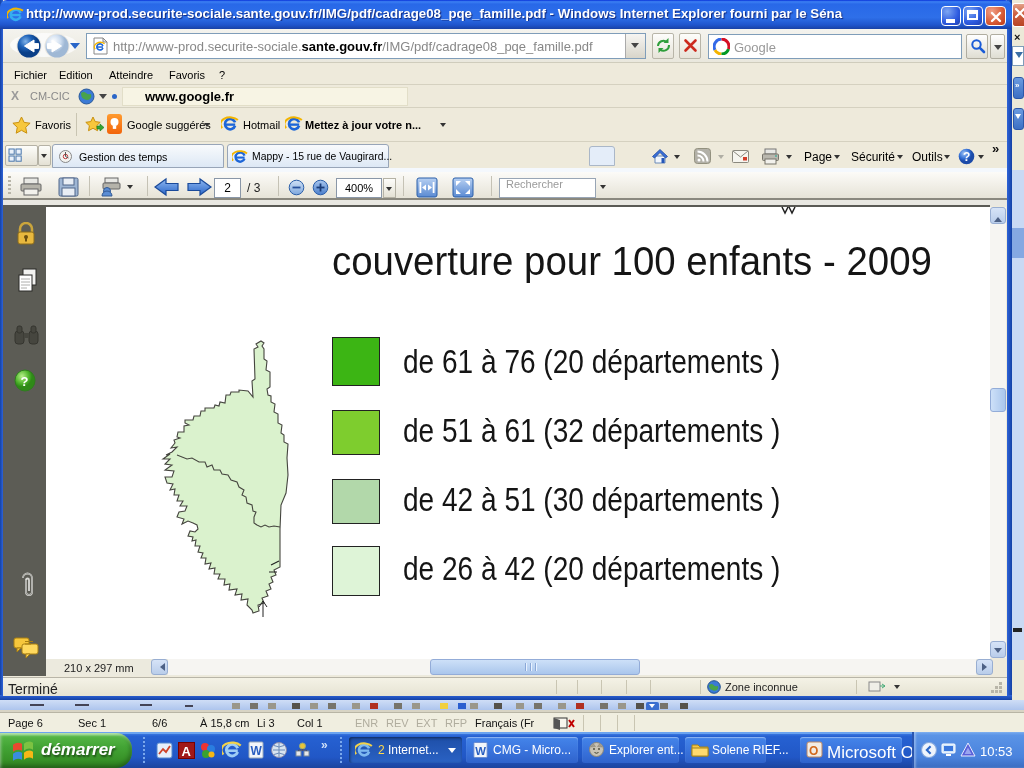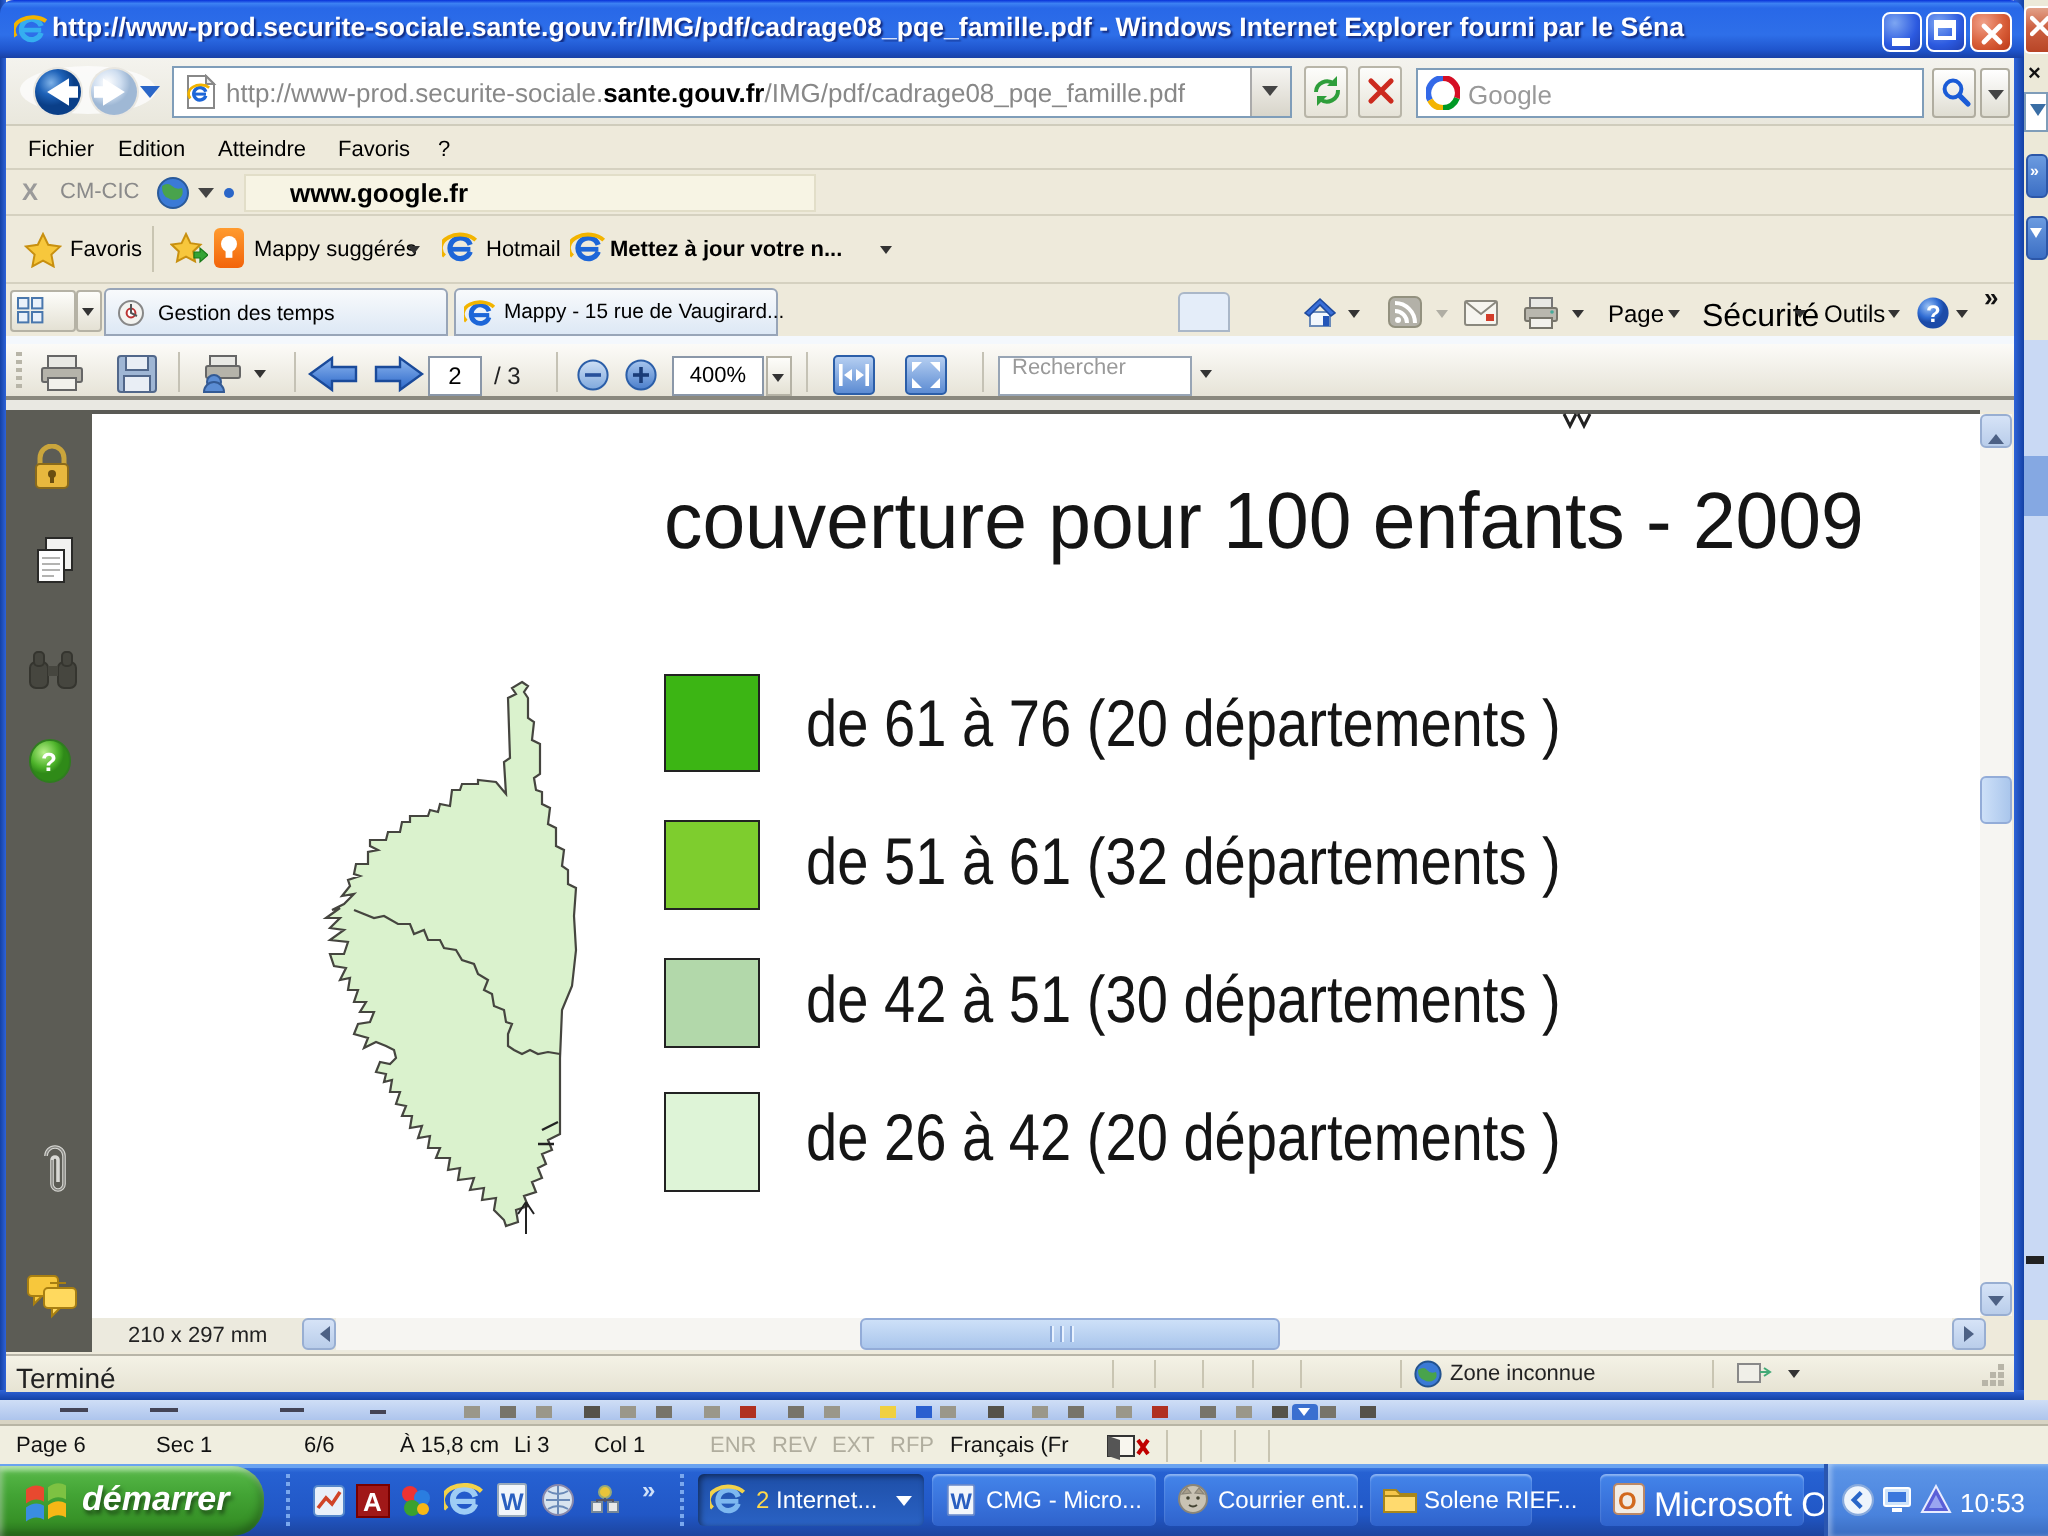--- a/index.html
+++ b/index.html
@@ -209,21 +209,21 @@
   <div class="abs" style="left:76px;top:113px;width:1px;height:23px;background:#c9c5b2"></div>
   <svg class="abs" style="left:85px;top:116px" width="19" height="18" viewBox="0 0 19 18">
     <path d="M8 1 l2.2 4.6 5 .7 -3.6 3.4 .9 5 -4.5 -2.4 -4.5 2.4 .9 -5 -3.6 -3.4 5 -.7z" fill="#f7c73c" stroke="#c89010"></path>
     <path d="M12 10 h3 v-2 l4 3.5 -4 3.5 v-2 h-3z" fill="#35a435" stroke="#1a7a1a" stroke-width="0.6"></path>
   </svg>
   <div class="abs" style="left:107px;top:114px;width:15px;height:20px;border-radius:3px;background:linear-gradient(180deg,#ff9b2f,#f2640a)"></div>
   <svg class="abs" style="left:109px;top:116px" width="11" height="16" viewBox="0 0 11 16">
     <circle cx="5.5" cy="6" r="4" fill="#fff"></circle>
     <rect x="3.8" y="9.5" width="3.4" height="3.4" fill="#fff"></rect>
   </svg>
-  <div class="abs t11" style="left:127px;top:119px">Mappy suggérés</div>
+  <div class="abs t11" style="left:127px;top:119px">Google suggérés</div>
   <div class="abs" style="left:204px;top:123px;width:0;height:0;border:3.5px solid transparent;border-top:4.5px solid #333"></div>
   <svg class="abs ie16" style="left:221px;top:115px" width="18" height="18" viewBox="0 0 17 17">
     <path d="M13.3 10.2 A4.9 4.9 0 1 1 13.3 7" fill="none" stroke="#1d66d8" stroke-width="2.5"></path>
     <rect x="3.6" y="8" width="9.8" height="2.2" fill="#1d66d8"></rect>
     <path d="M1.2 12.3 A9 6.3 0 0 1 15.9 4.8" fill="none" stroke="#f2b400" stroke-width="1.9"></path>
   </svg>
   <div class="abs t11" style="left:243px;top:119px">Hotmail</div>
   <svg class="abs" style="left:285px;top:115px" width="18" height="18" viewBox="0 0 17 17">
     <path d="M13.3 10.2 A4.9 4.9 0 1 1 13.3 7" fill="none" stroke="#1d66d8" stroke-width="2.5"></path>
     <rect x="3.6" y="8" width="9.8" height="2.2" fill="#1d66d8"></rect>
@@ -286,21 +286,21 @@
   </svg>
   <svg class="abs" style="left:761px;top:148px" width="19" height="17" viewBox="0 0 19 17">
     <rect x="4" y="1" width="11" height="5" fill="#e8e8e4" stroke="#777"></rect>
     <rect x="1.5" y="6" width="16" height="6.5" rx="1" fill="#b9b7ae" stroke="#77756b"></rect>
     <rect x="4" y="11" width="11" height="5" fill="#f2f1ec" stroke="#77756b"></rect>
     <circle cx="15" cy="8" r="0.9" fill="#4a9"></circle>
   </svg>
   <div class="abs" style="left:786px;top:155px;width:0;height:0;border:3.5px solid transparent;border-top:4.5px solid #333"></div>
   <div class="abs" style="left:804px;top:150px;font-size:12px;color:#000">Page</div>
   <div class="abs" style="left:834px;top:155px;width:0;height:0;border:3.5px solid transparent;border-top:4.5px solid #333"></div>
-  <div class="abs" style="left:851px;top:150px;font-size:16px;color:#000">Sécurité</div>
+  <div class="abs" style="left:851px;top:150px;font-size:12px;color:#000">Sécurité</div>
   <div class="abs" style="left:897px;top:155px;width:0;height:0;border:3.5px solid transparent;border-top:4.5px solid #333"></div>
   <div class="abs" style="left:912px;top:150px;font-size:12px;color:#000">Outils</div>
   <div class="abs" style="left:944px;top:155px;width:0;height:0;border:3.5px solid transparent;border-top:4.5px solid #333"></div>
   <svg class="abs" style="left:958px;top:148px" width="17" height="17" viewBox="0 0 17 17">
     <circle cx="8.5" cy="8.5" r="7.8" fill="url(#qg)"></circle>
     <defs>
           <radialGradient id="qg" cx="0.35" cy="0.3">
             <stop offset="0" stop-color="#9ec4f5"></stop>
             <stop offset="0.7" stop-color="#2f6cd3"></stop>
             <stop offset="1" stop-color="#1c4ba8"></stop>
@@ -585,21 +585,21 @@
   <span class="abs" style="left:27px;top:6px;font-size:12px;color:#fff;white-space:nowrap">CMG - Micro...</span>
 </div>
 <div class="abs tbtn" style="left:582px;top:737px;width:97px;height:26px;border-radius:3px;background:linear-gradient(180deg,#4485ea 0%,#3a74dd 50%,#2f63cc 100%);box-shadow:inset 0 1px 1px rgba(255,255,255,0.4)">
   <svg class="abs" style="left:6px;top:4px" width="17" height="17" viewBox="0 0 17 17">
         <circle cx="8.5" cy="8.5" r="7" fill="#c9c3b4" stroke="#8a8578"></circle>
         <path d="M3 6 l2.5 -3 2 2.5z M14 6 l-2.5 -3 -2 2.5z" fill="#a89f8c" stroke="#8a8578" stroke-width="0.6"></path>
         <circle cx="6" cy="8" r="0.9" fill="#443"></circle>
         <circle cx="11" cy="8" r="0.9" fill="#443"></circle>
         <path d="M6.5 11.5 q2 1.5 4 0" stroke="#443" fill="none"></path>
       </svg>
-  <span class="abs" style="left:27px;top:6px;font-size:12px;color:#fff;white-space:nowrap">Courrier ent...</span>
+  <span class="abs" style="left:27px;top:6px;font-size:12px;color:#fff;white-space:nowrap">Explorer ent...</span>
 </div>
 <div class="abs tbtn" style="left:685px;top:737px;width:81px;height:26px;border-radius:3px;background:linear-gradient(180deg,#4485ea 0%,#3a74dd 50%,#2f63cc 100%);box-shadow:inset 0 1px 1px rgba(255,255,255,0.4)">
   <svg class="abs" style="left:6px;top:5px" width="18" height="15" viewBox="0 0 18 15">
         <path d="M1 3 h6 l2 2 h8 v9 h-16z" fill="#f6c64a" stroke="#a8861a"></path>
         <path d="M1 6 h16 v8 h-16z" fill="#ffda6e" stroke="#a8861a"></path>
       </svg>
   <span class="abs" style="left:27px;top:6px;font-size:12px;color:#fff;white-space:nowrap">Solene RIEF...</span>
 </div>
 <div class="abs tbtn" style="left:800px;top:737px;width:102px;height:26px;border-radius:3px;background:linear-gradient(180deg,#4485ea 0%,#3a74dd 50%,#2f63cc 100%);box-shadow:inset 0 1px 1px rgba(255,255,255,0.4)">
   <svg class="abs" style="left:6px;top:4px" width="17" height="17" viewBox="0 0 17 17">

